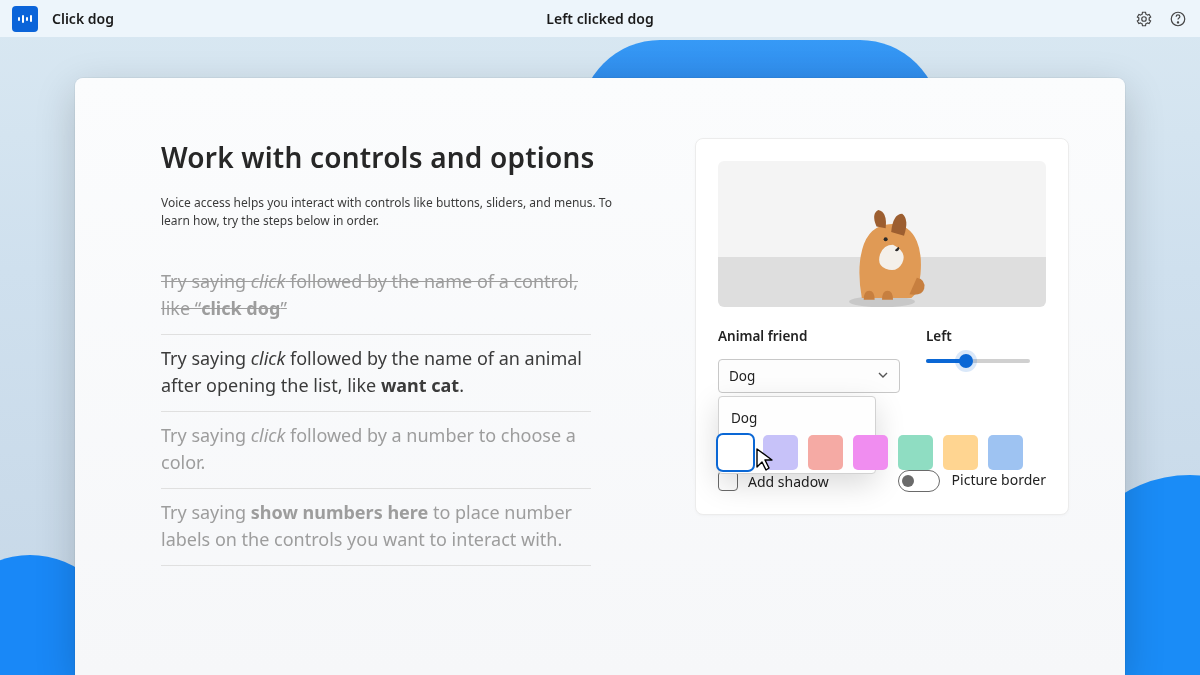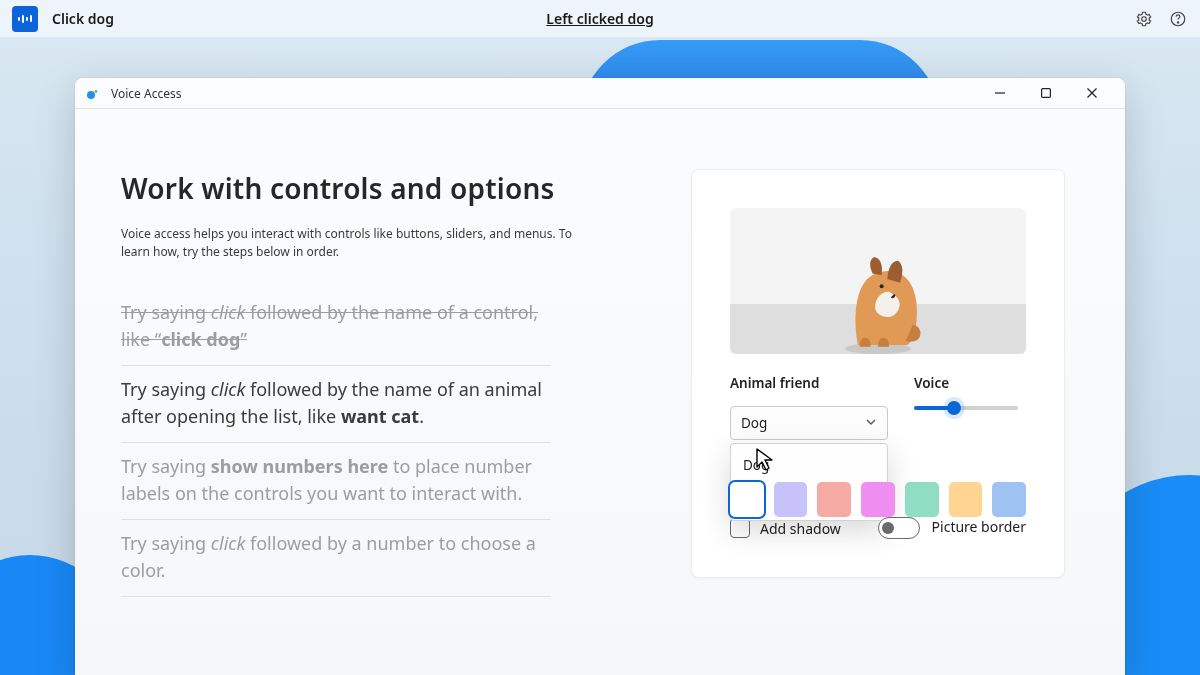--- a/index.html
+++ b/index.html
@@ -24,21 +24,21 @@
   }
   .mic-btn .bars { display:flex; gap:2px; align-items:center; }
   .mic-btn .bars span { display:block; width:2px; background:#fff; border-radius:1px; }
   .mic-btn .bars span:nth-child(1){height:4px;}
   .mic-btn .bars span:nth-child(2){height:8px;}
   .mic-btn .bars span:nth-child(3){height:4px;}
   .mic-btn .bars span:nth-child(4){height:7px;}
   .topbar-heard { font-size: 14px; font-weight: 600; color:#1a1a1a; }
   .topbar-confirm {
     position:absolute; left:50%; transform:translateX(-50%);
-    font-size:14px; font-weight:600; color:#1a1a1a;text-decoration:underline;
+    font-size:14px; font-weight:600; color:#1a1a1a;
   }
   .topbar-icons { margin-left:auto; display:flex; gap:14px; align-items:center; }
   .topbar-icon { width:20px; height:20px; display:flex; align-items:center; justify-content:center; color:#454545; }
 
   
   .blob-left {
     position:absolute; left:-60px; bottom:-60px; width:180px; height:180px;
     border-radius:50%; background:#1988f7;
   }
   .blob-center {
@@ -65,47 +65,47 @@
   }
   .title-icon { width:16px;height:16px;margin-right:10px; }
   .title-text { font-size:12px; color:#333; }
   .win-controls { margin-left:auto; display:flex; gap:0; }
   .win-btn { width:46px; height:31px; display:flex; align-items:center; justify-content:center; color:#222; }
   .win-btn svg { width:12px; height:12px; }
 
   .content { display:flex; gap:40px; padding: 60px 56px 0 46px; height: calc(100% - 31px); }
 
   
-  .left { flex: 1 1 0; max-width: 530px; }
+  .left { flex: 1 1 0; max-width: 530px; margin-left: 40px; }
   h1 { font-size:28px; font-weight:600; color:#272727; margin-bottom:18px; letter-spacing:.2px; }
   .desc { font-size:12px; color:#3b3b3b; line-height:1.5; max-width:460px; margin-bottom:28px; }
   .steps { list-style:none; }
   .steps li { font-size:18px; color:#3b3b3b; line-height:1.5; padding:10px 0 12px 0; border-bottom:1px solid #e0e0e0; max-width:430px; }
   .steps li.done { color:#9d9d9d; text-decoration: line-through; }
   .steps li.muted { color:#9d9d9d; }
   .no-border { border-bottom:none; }
 
   
   .right { flex: 0 0 auto; width: 374px; }
   .card {
     background:#fff; border:1px solid #ececec; border-radius:8px;
-    padding:38px; box-shadow:0 1px 3px rgba(0,0,0,.03);
+    padding:22px; box-shadow:0 1px 3px rgba(0,0,0,.03);
   }
   .canvas {
     position:relative; width:100%; height:146px; border-radius:6px;
     background:linear-gradient(180deg,#f4f4f4 0,#f4f4f4 66%,#dedede 66%,#dedede 100%);
     display:flex; align-items:flex-end; justify-content:center;
     overflow:hidden;
   }
   .dog-svg { width:110px; height:110px; margin-bottom:-2px; }
 
   .row { display:flex; gap:26px; margin-top:20px; }
   .field-label { font-size:13.5px; font-weight:600; color:#222; margin-bottom:14px; display:block; }
 
-  .select-wrap { position:relative; width:158px; }
+  .select-wrap { position:relative; width:182px; }
   .select-box {
     width:100%; height:34px; border:1px solid #c8c8c8; border-radius:4px;
     background:#fdfdfd; display:flex; align-items:center; padding:0 10px;
     font-size:13.5px; color:#222; cursor:pointer;
   }
   .select-box .chev { margin-left:auto; color:#555; }
   .dropdown {
     position:absolute; top:37px; left:0; width:158px;
     background:#fefefe; border:1px solid #d2d2d2; border-radius:4px;
     box-shadow:0 10px 30px rgba(0,0,0,.15);
@@ -167,56 +167,30 @@
       <svg viewBox="0 0 24 24" width="18" height="18" fill="none" stroke="currentColor" stroke-width="1.6">
           <circle cx="12" cy="12" r="9"></circle>
           <path d="M9.5 9a2.5 2.5 0 0 1 5 0c0 1.5-2.5 1.8-2.5 3.5"></path>
           <circle cx="12" cy="16.5" r=".8" fill="currentColor"></circle>
         </svg>
     </div>
   </div>
 </div>
 
 <div class="window">
-  <div class="titlebar">
-    <span class="title-icon">
-      <svg viewBox="0 0 16 16" width="16" height="16">
-          <circle cx="6" cy="9" r="4" fill="#2a8fe6"></circle>
-          <circle cx="11" cy="5.5" r="1.4" fill="#55c26b"></circle>
-        </svg>
-    </span>
-    <span class="title-text">Voice Access</span>
-    <div class="win-controls">
-      <div class="win-btn">
-          <svg viewBox="0 0 12 12">
-            <rect x="1" y="5.4" width="10" height="1.2" fill="currentColor"></rect>
-          </svg>
-        </div>
-      <div class="win-btn">
-          <svg viewBox="0 0 12 12" fill="none" stroke="currentColor" stroke-width="1.2">
-            <rect x="1.6" y="1.6" width="8.8" height="8.8" rx="1.2"></rect>
-          </svg>
-        </div>
-      <div class="win-btn">
-          <svg viewBox="0 0 12 12" stroke="currentColor" stroke-width="1.2">
-            <path d="M1.5 1.5 L10.5 10.5 M10.5 1.5 L1.5 10.5"></path>
-          </svg>
-        </div>
-    </div>
-  </div>
 
   <div class="content">
     <div class="left">
       <h1>Work with controls and options</h1>
       <p class="desc">Voice access helps you interact with controls like buttons, sliders, and menus. To learn how, try the steps below in order.</p>
       <ul class="steps" id="steps-list">
           <li class="done">Try saying <i>click</i> followed by the name of a control, like “<b>click dog</b>”</li>
           <li class="active">Try saying <i>click</i> followed by the name of an animal after opening the list, like <b>want cat</b>.</li>
+          <li class="muted no-border">Try saying <i>click</i> followed by a number to choose a color.</li>
           <li class="muted">Try saying <b>show numbers here</b> to place number labels on the controls you want to interact with.</li>
-          <li class="muted no-border">Try saying <i>click</i> followed by a number to choose a color.</li>
         </ul>
     </div>
 
     <div class="right">
       <div class="card">
         <div class="canvas">
           <svg class="dog-svg" viewBox="0 0 120 120">
             <ellipse cx="60" cy="112" rx="36" ry="6" fill="#c8c8c8"></ellipse>
             <path d="M38 108 q-4 -22 -2 -40 q4 -36 28 -40 q24 -4 34 18 q6 14 4 36 q-2 20 -10 26 z" fill="#e09a55"></path>
             <path d="M72 50 q-10 0 -14 10 q-4 12 6 16 q12 5 18 -6 q6 -12 -10 -20" fill="#f4f0ea"></path>
@@ -242,21 +216,21 @@
                     </svg>
                 </span>
               </div>
               <div class="dropdown" id="dropdown">
                   <div class="item">Dog</div>
                   <div class="item">Cat</div>
                 </div>
             </div>
           </div>
           <div class="slider-field">
-            <span class="field-label">Voice</span>
+            <span class="field-label">Left</span>
             <div class="slider">
               <div class="slider-fill" id="slider-fill" style="width: 38%;"></div>
               <div class="slider-thumb" id="slider-thumb" style="left: 38%;"></div>
             </div>
           </div>
         </div>
 
         <div class="swatches" id="swatches">
             <div class="swatch sel" style="background: rgb(255, 255, 255);"></div>
             <div class="swatch" style="background: rgb(199, 194, 249);"></div>

